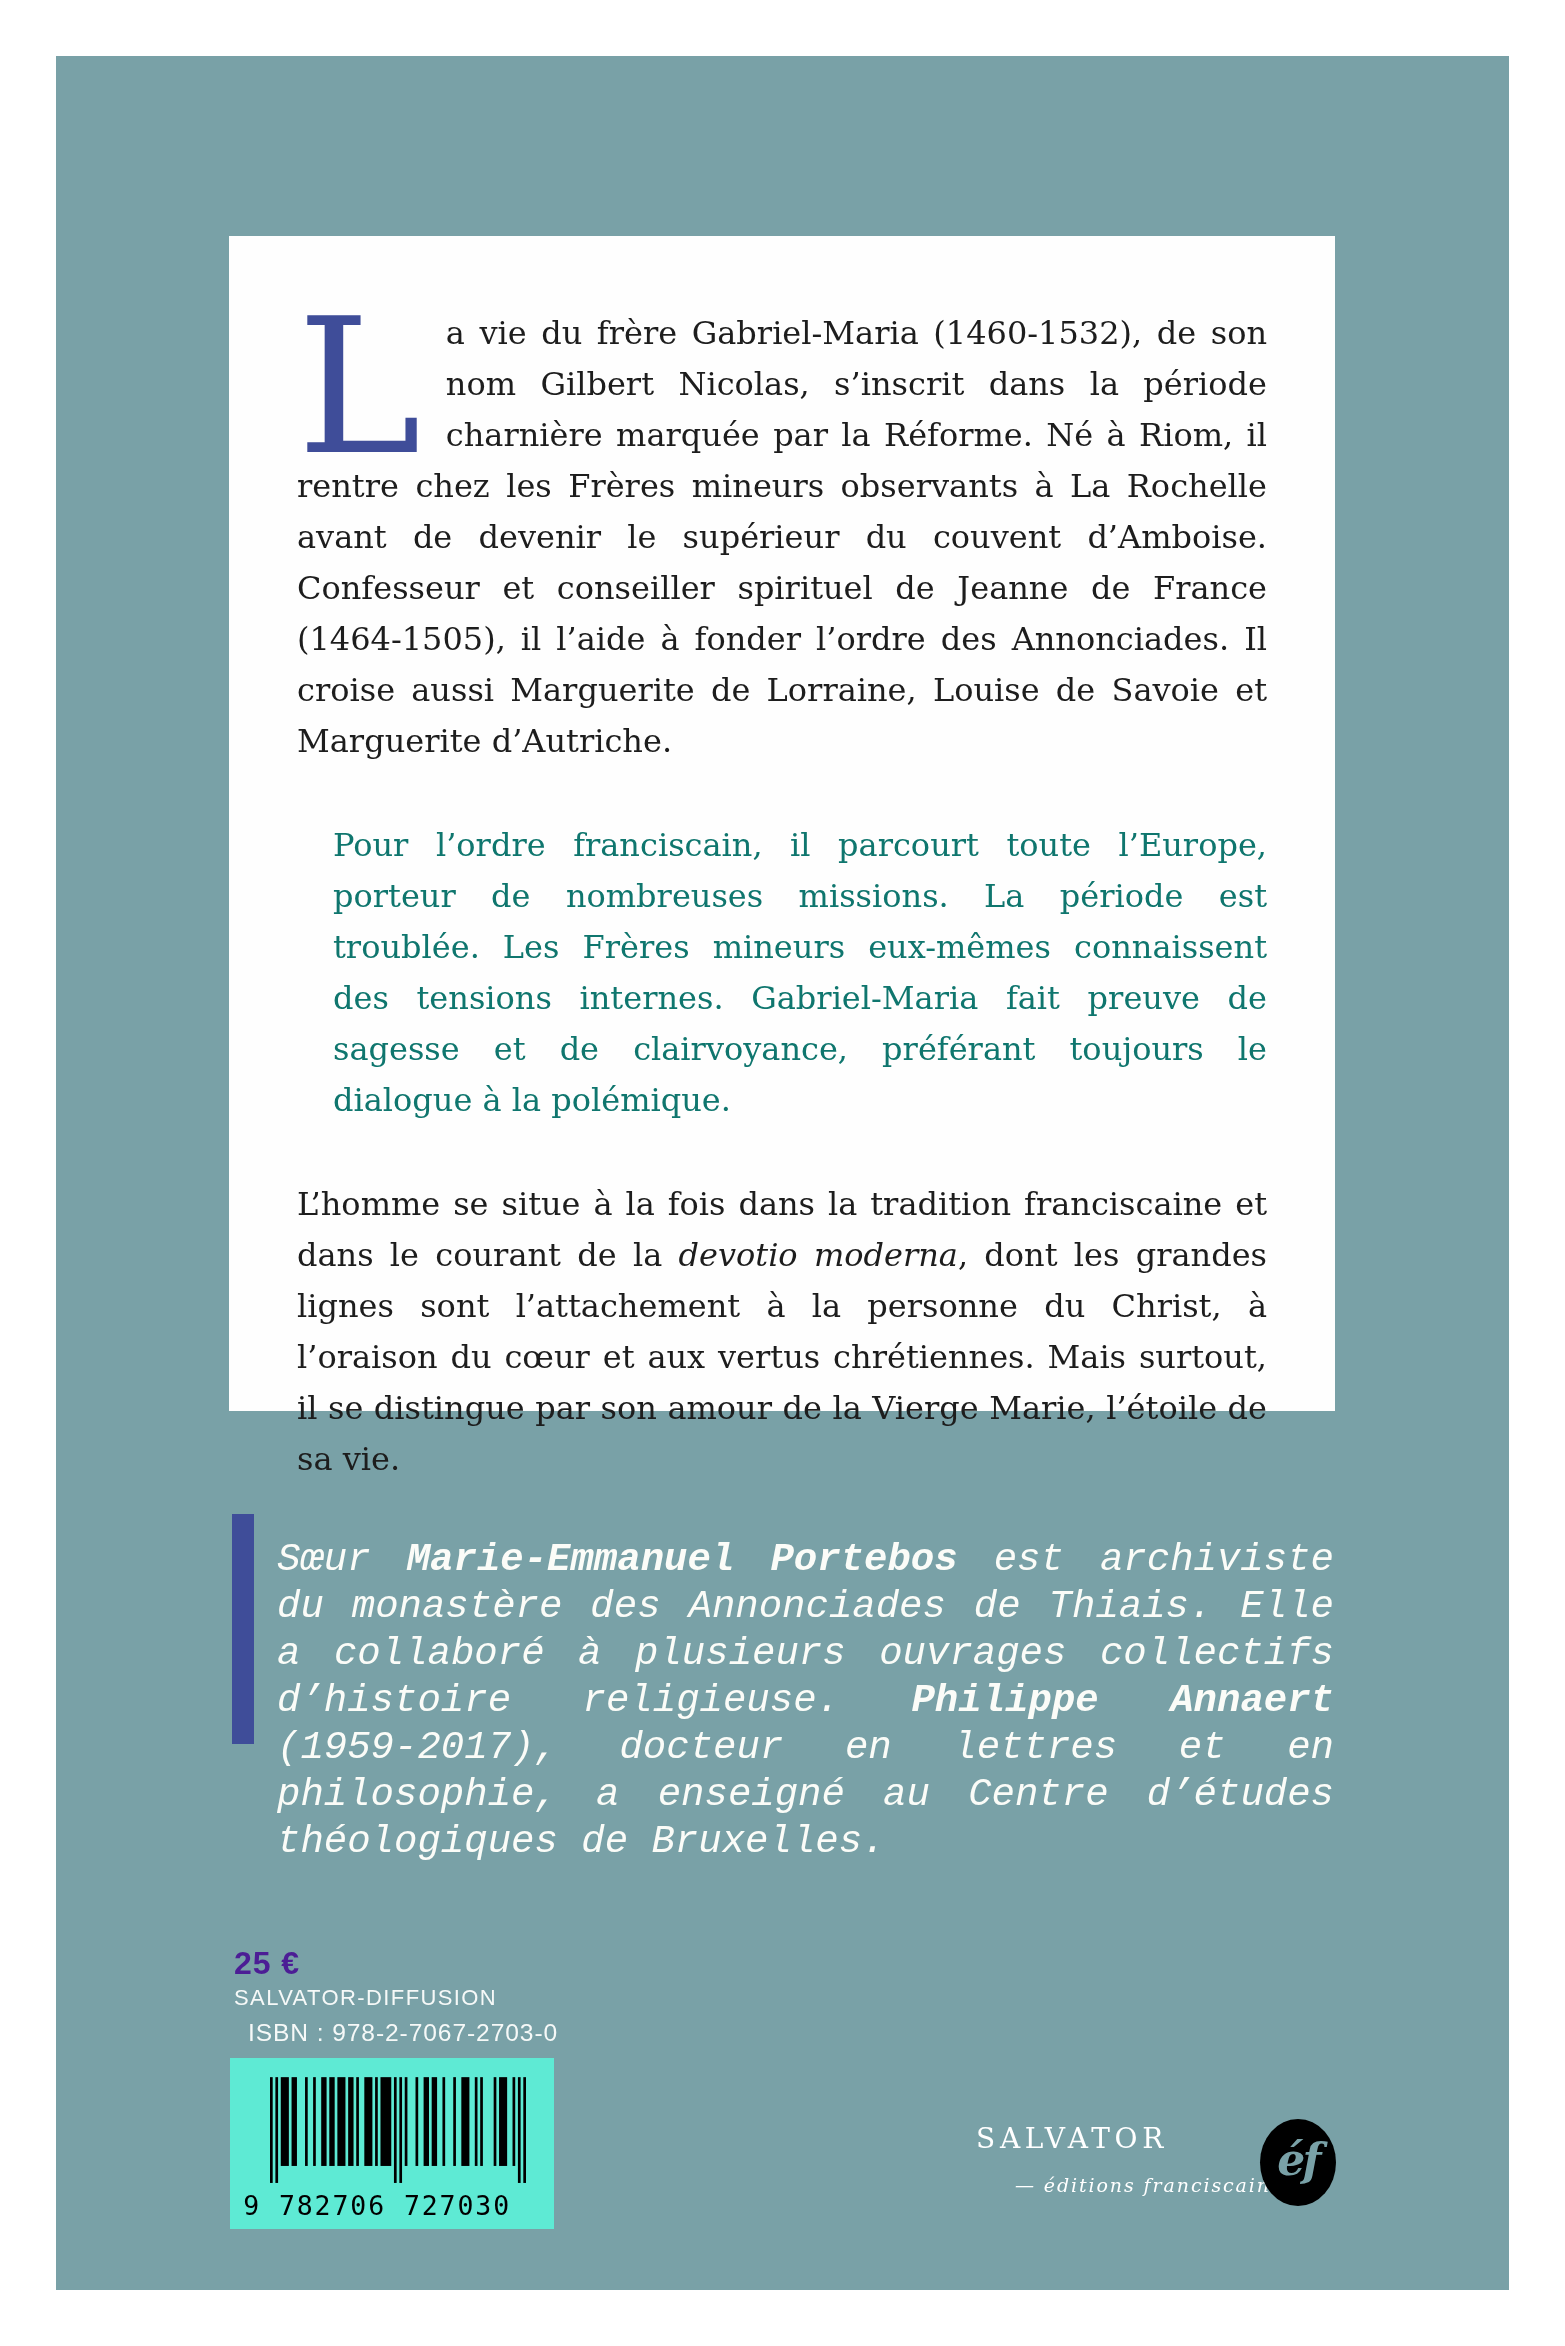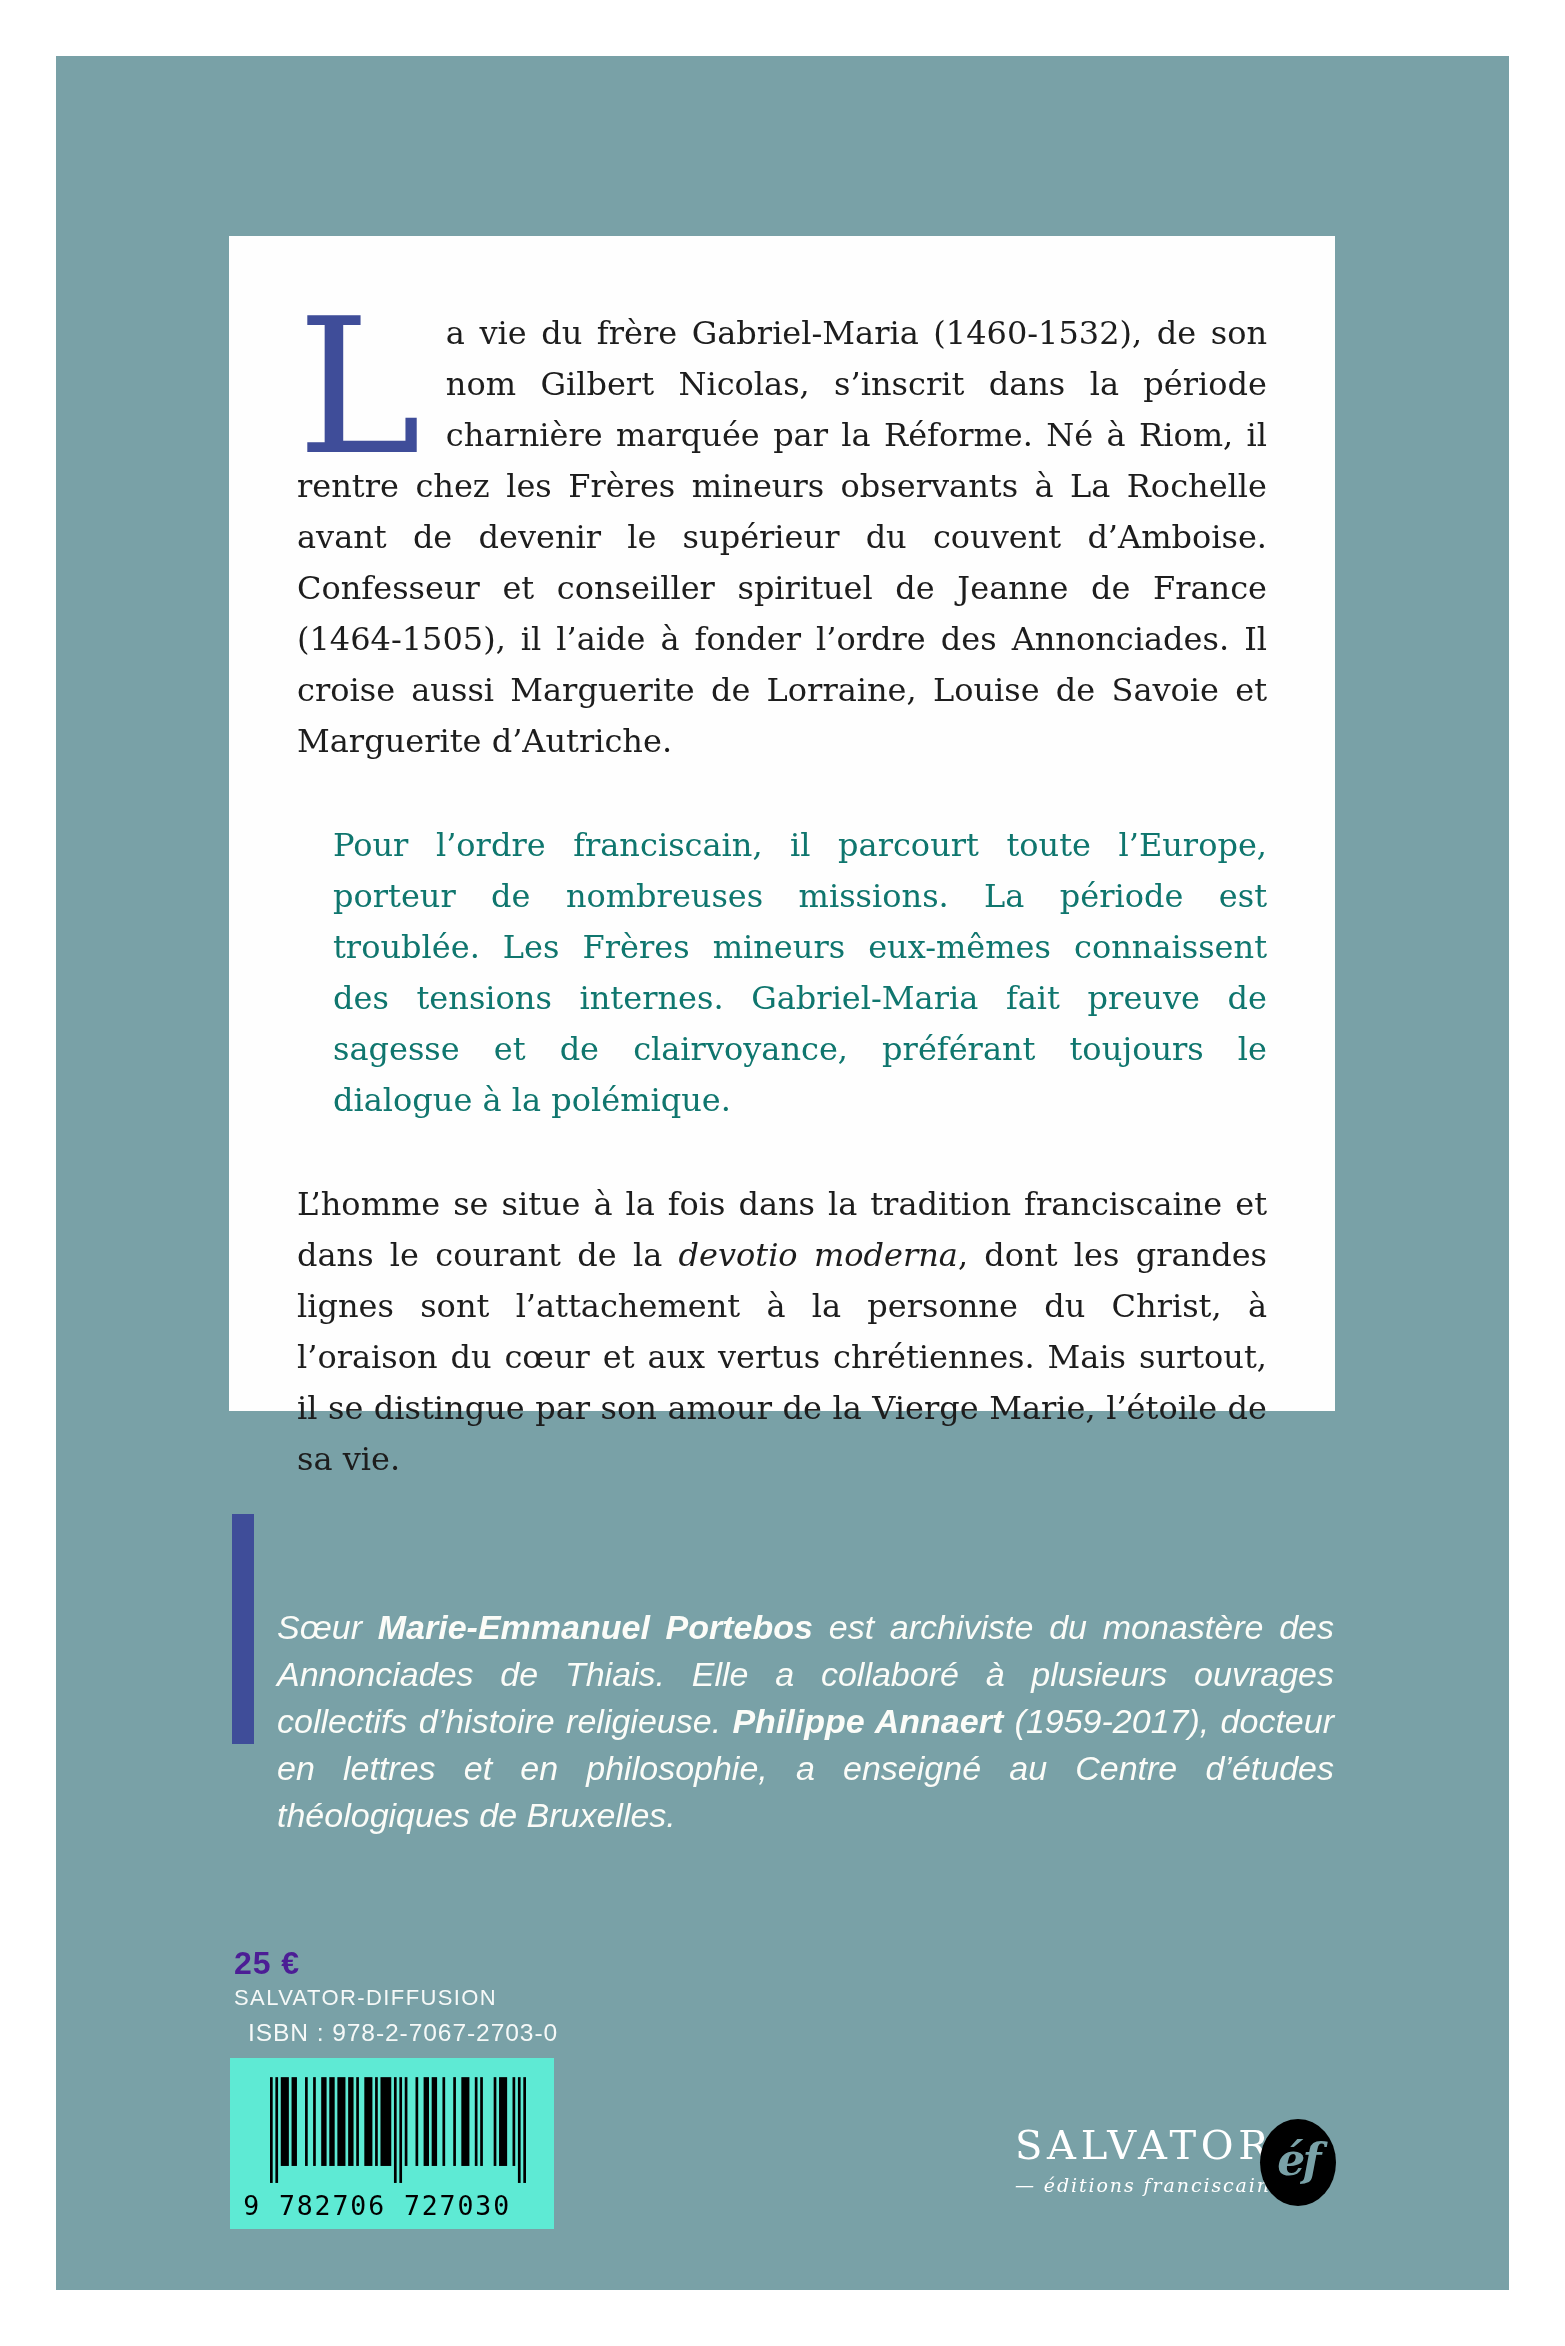--- a/index.html
+++ b/index.html
@@ -10,23 +10,23 @@
   .panel{position:absolute;left:173px;top:180px;width:1106px;height:1175px;background:#fefefe;
          padding:72px 68px 0 68px;box-sizing:border-box;}
   .para{font-family:"DejaVu Serif",serif;font-size:32px;line-height:51px;color:#1d1d1d;
         text-align:justify;margin:0 0 53px 0;}
   .para .it{font-style:italic;}
   .dropcap{float:left;font-family:"DejaVu Serif",serif;font-size:187px;line-height:142px;
            height:144px;margin:7.6px 24.6px 0 0;}
 
   
   .authors-bar{position:absolute;left:176px;top:1458px;width:22px;height:230px;}
-  .authors-text{position:absolute;left:221px;top:1514px;width:1057px;
-                font-family:Liberation Sans, sans-serif;font-style:italic;
-                font-size:34px;line-height:47px;color:#fbfcf8;text-align:justify;}
+  .authors-text{position:absolute;left:221px;top:1442px;width:1057px;
+                font-family:Liberation Mono, monospace;font-style:italic;
+                font-size:39px;line-height:47px;color:#fbfcf8;text-align:justify;}
   .authors-text .bd{font-weight:bold;}
 
   
   .price{position:absolute;left:178px;top:1891px;font-family:"Liberation Sans",sans-serif;
          font-size:32px;line-height:1;color:#4c1d95;font-weight:bold;letter-spacing:0.9px;}
   .distributor{position:absolute;left:178px;top:1931px;font-family:"Liberation Sans",sans-serif;
          font-size:22px;line-height:1;color:#f6f9f8;letter-spacing:1.4px;}
   .isbn{position:absolute;left:192px;top:1965px;font-family:"Liberation Sans",sans-serif;
          font-size:24.6px;line-height:1;color:#f6f9f8;letter-spacing:0.9px;}
 
@@ -34,22 +34,22 @@
   .barcode-box{position:absolute;left:174px;top:2002px;width:324px;height:171px;background:#5eead4;}
   .barcode-box svg{position:absolute;left:40px;top:19px;}
   .barcode-digits{position:absolute;left:13.2px;bottom:7.6px;font-family:"DejaVu Sans Mono",monospace;
                   font-size:26.5px;color:#000;letter-spacing:1.9px;white-space:pre;}
 
   
   .preface{position:absolute;right:175px;top:1892px;font-family:"DejaVu Serif",serif;
            font-weight:bold;font-size:36px;line-height:1.2;letter-spacing:0.5px;}
 
   
-  .logo-name{position:absolute;left:959px;top:2069px;font-family:"DejaVu Serif",serif;
-             font-size:40px;line-height:1;letter-spacing:4.7px;color:#ffffff;}
+  .logo-name{position:absolute;left:920px;top:2069px;font-family:"DejaVu Serif",serif;
+             font-size:28px;line-height:1;letter-spacing:4.7px;color:#ffffff;}
   .logo-tagline{position:absolute;left:959px;top:2120px;width:246px;
                 font-family:"DejaVu Serif",serif;font-style:italic;font-size:19px;line-height:1;
                 color:#ffffff;letter-spacing:1.9px;white-space:nowrap;}
   .logo-oval{position:absolute;left:1204px;top:2063px;width:76px;height:87px;background:#000000;
              border-radius:50%;display:flex;align-items:center;justify-content:center;}
   .logo-monogram{font-family:"DejaVu Serif",serif;font-style:italic;font-weight:bold;
                  font-size:44px;letter-spacing:-2.8px;padding-bottom:5.7px;}
 </style>
 </head>
 <body>

